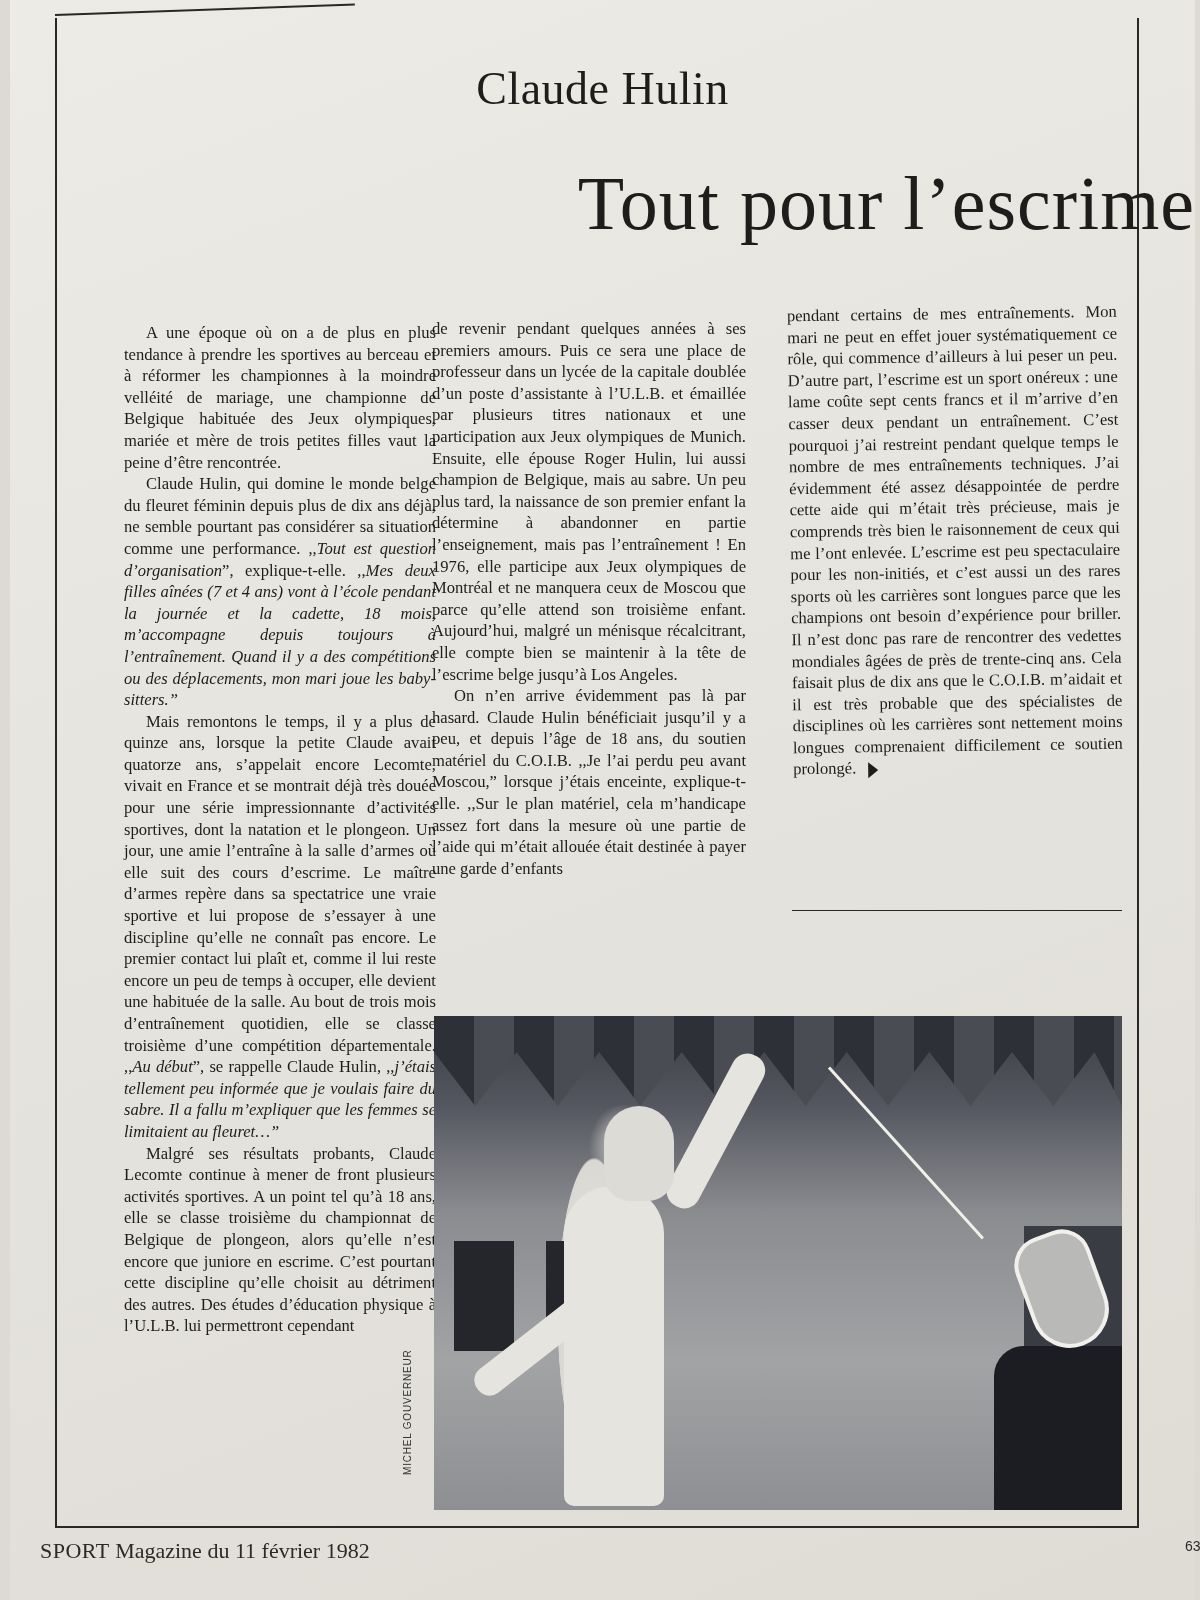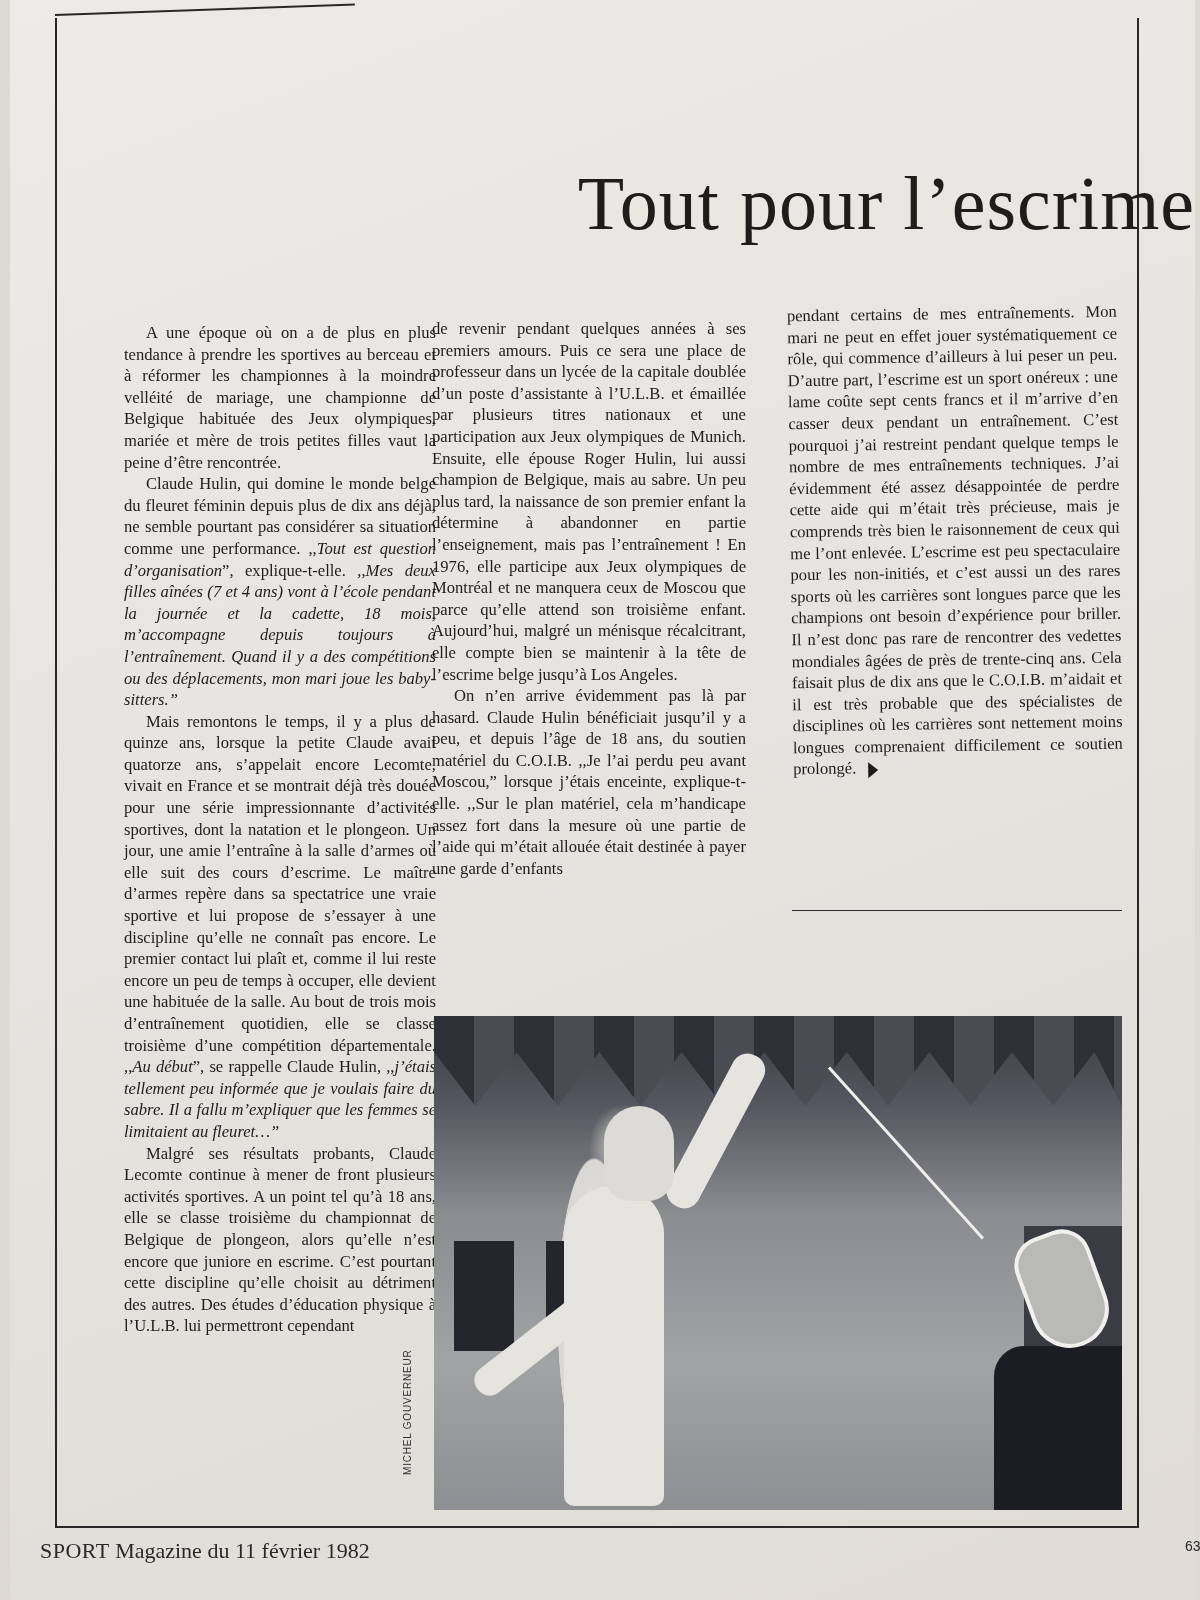--- a/index.html
+++ b/index.html
@@ -99,20 +99,21 @@
     font-family:"Liberation Sans", sans-serif; font-size:14px; color:#2b2a28;
   }
 </style>
 </head>
 <body>
 
 <div class="paper">
   <div class="top-rule"></div>
   <div class="frame"></div>
 
+  <div class="kicker">Claude Hulin</div>
   <div class="headline">Tout pour l’escrime</div>
 
   <div class="col" id="col1">
       <p>A une époque où on a de plus en plus tendance à prendre les sportives au berceau et à réformer les championnes à la moindre velléité de mariage, une championne de Belgique habituée des Jeux olympiques, mariée et mère de trois petites filles vaut la peine d’être rencontrée.</p>
       <p>Claude Hulin, qui domine le monde belge du fleuret féminin depuis plus de dix ans déjà, ne semble pourtant pas considérer sa situation comme une performance. ,,<i>Tout est question d’organisation</i>”, explique-t-elle. ,,<i>Mes deux filles aînées (7 et 4 ans) vont à l’école pendant la journée et la cadette, 18 mois, m’accompagne depuis toujours à l’entraînement. Quand il y a des compétitions ou des déplacements, mon mari joue les baby-sitters.”</i></p>
       <p>Mais remontons le temps, il y a plus de quinze ans, lorsque la petite Claude avait quatorze ans, s’appelait encore Lecomte, vivait en France et se montrait déjà très douée pour une série impressionnante d’activités sportives, dont la natation et le plongeon. Un jour, une amie l’entraîne à la salle d’armes où elle suit des cours d’escrime. Le maître d’armes repère dans sa spectatrice une vraie sportive et lui propose de s’essayer à une discipline qu’elle ne connaît pas encore. Le premier contact lui plaît et, comme il lui reste encore un peu de temps à occuper, elle devient une habituée de la salle. Au bout de trois mois d’entraînement quotidien, elle se classe troisième d’une compétition départementale. ,,<i>Au début</i>”, se rappelle Claude Hulin, ,,<i>j’étais tellement peu informée que je voulais faire du sabre. Il a fallu m’expliquer que les femmes se limitaient au fleuret…”</i></p>
       <p>Malgré ses résultats probants, Claude Lecomte continue à mener de front plusieurs activités sportives. A un point tel qu’à 18 ans, elle se classe troisième du championnat de Belgique de plongeon, alors qu’elle n’est encore que juniore en escrime. C’est pourtant cette discipline qu’elle choisit au détriment des autres. Des études d’éducation physique à l’U.L.B. lui permettront cependant</p>
     </div>
   <div class="col" id="col2">
       <p class="noindent">de revenir pendant quelques années à ses premiers amours. Puis ce sera une place de professeur dans un lycée de la capitale doublée d’un poste d’assistante à l’U.L.B. et émaillée par plusieurs titres nationaux et une participation aux Jeux olympiques de Munich. Ensuite, elle épouse Roger Hulin, lui aussi champion de Belgique, mais au sabre. Un peu plus tard, la naissance de son premier enfant la détermine à abandonner en partie l’enseignement, mais pas l’entraînement ! En 1976, elle participe aux Jeux olympiques de Montréal et ne manquera ceux de Moscou que parce qu’elle attend son troisième enfant. Aujourd’hui, malgré un ménisque récalcitrant, elle compte bien se maintenir à la tête de l’escrime belge jusqu’à Los Angeles.</p>

